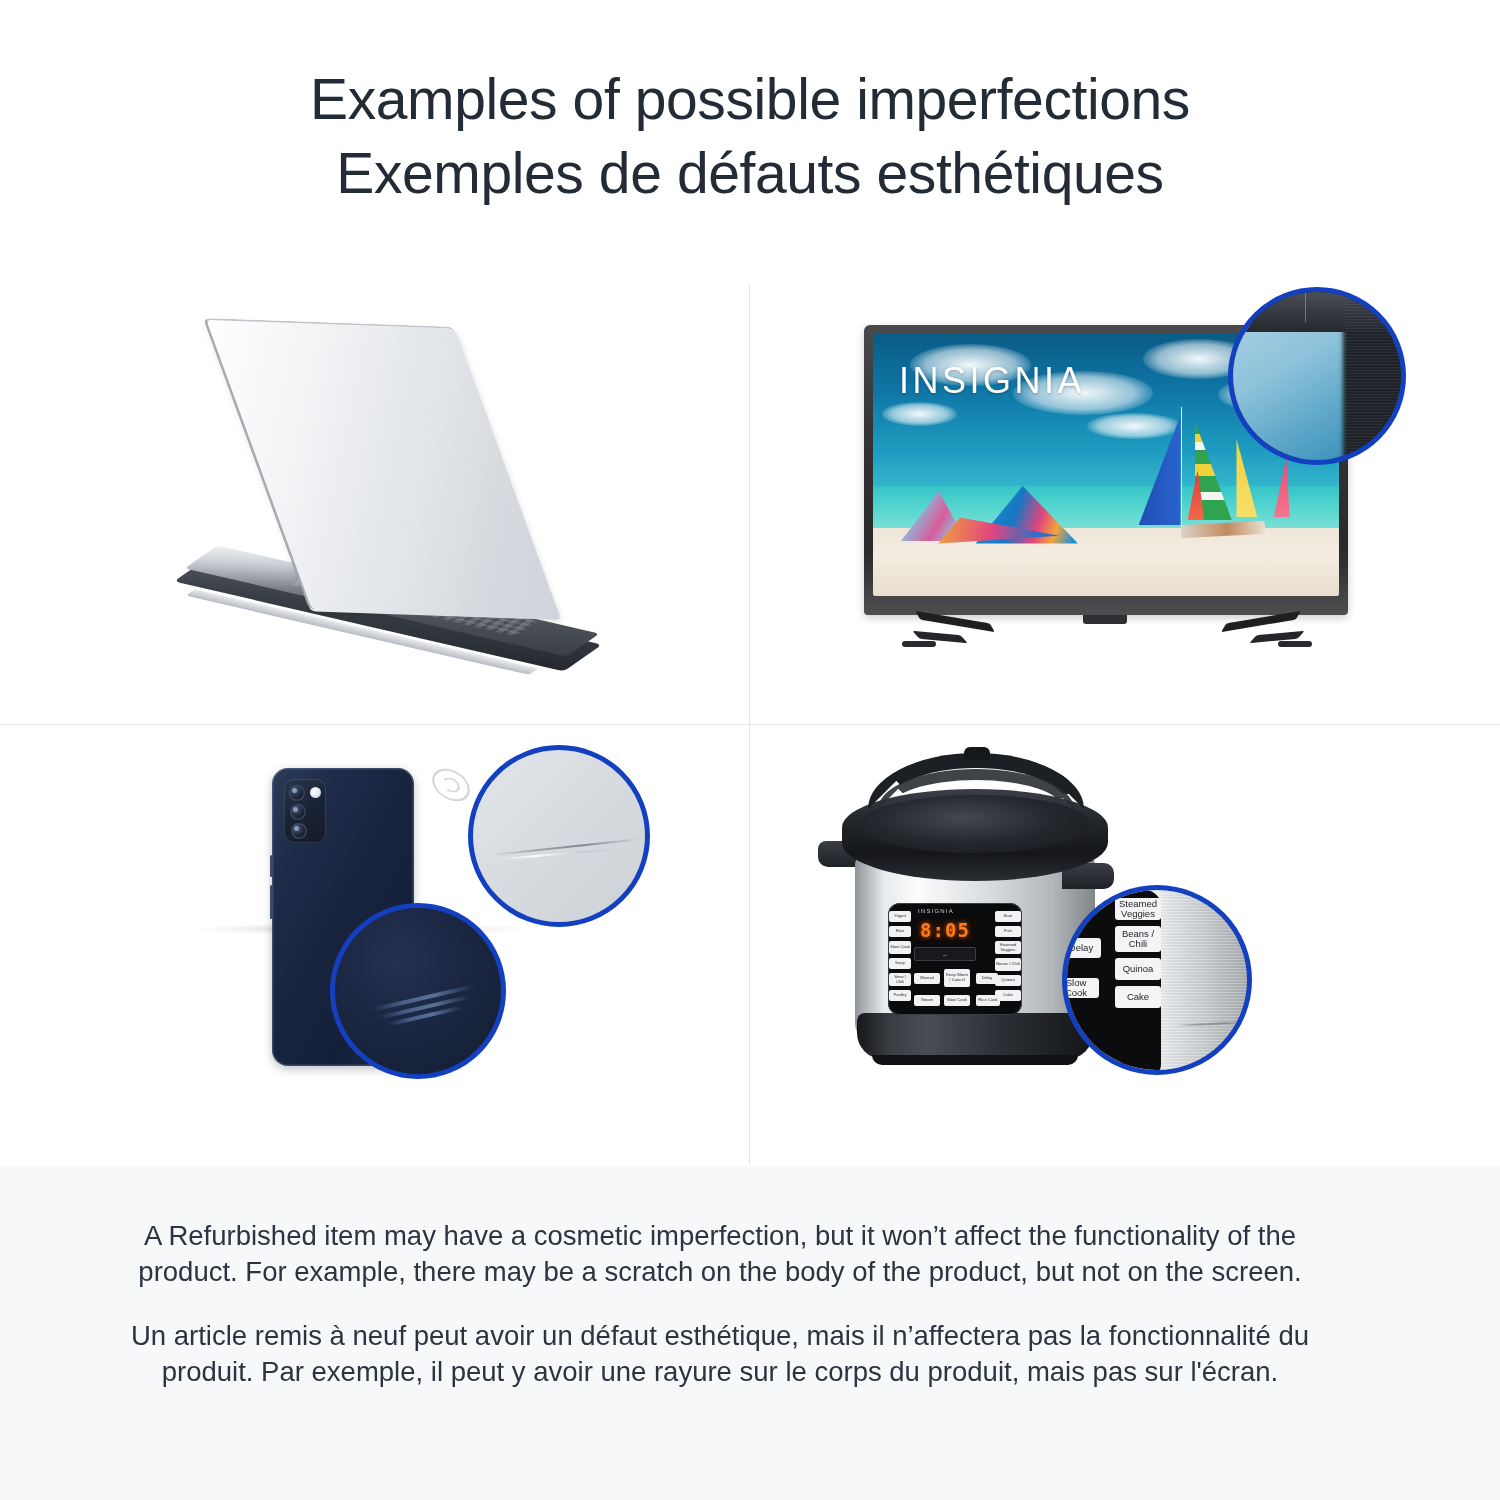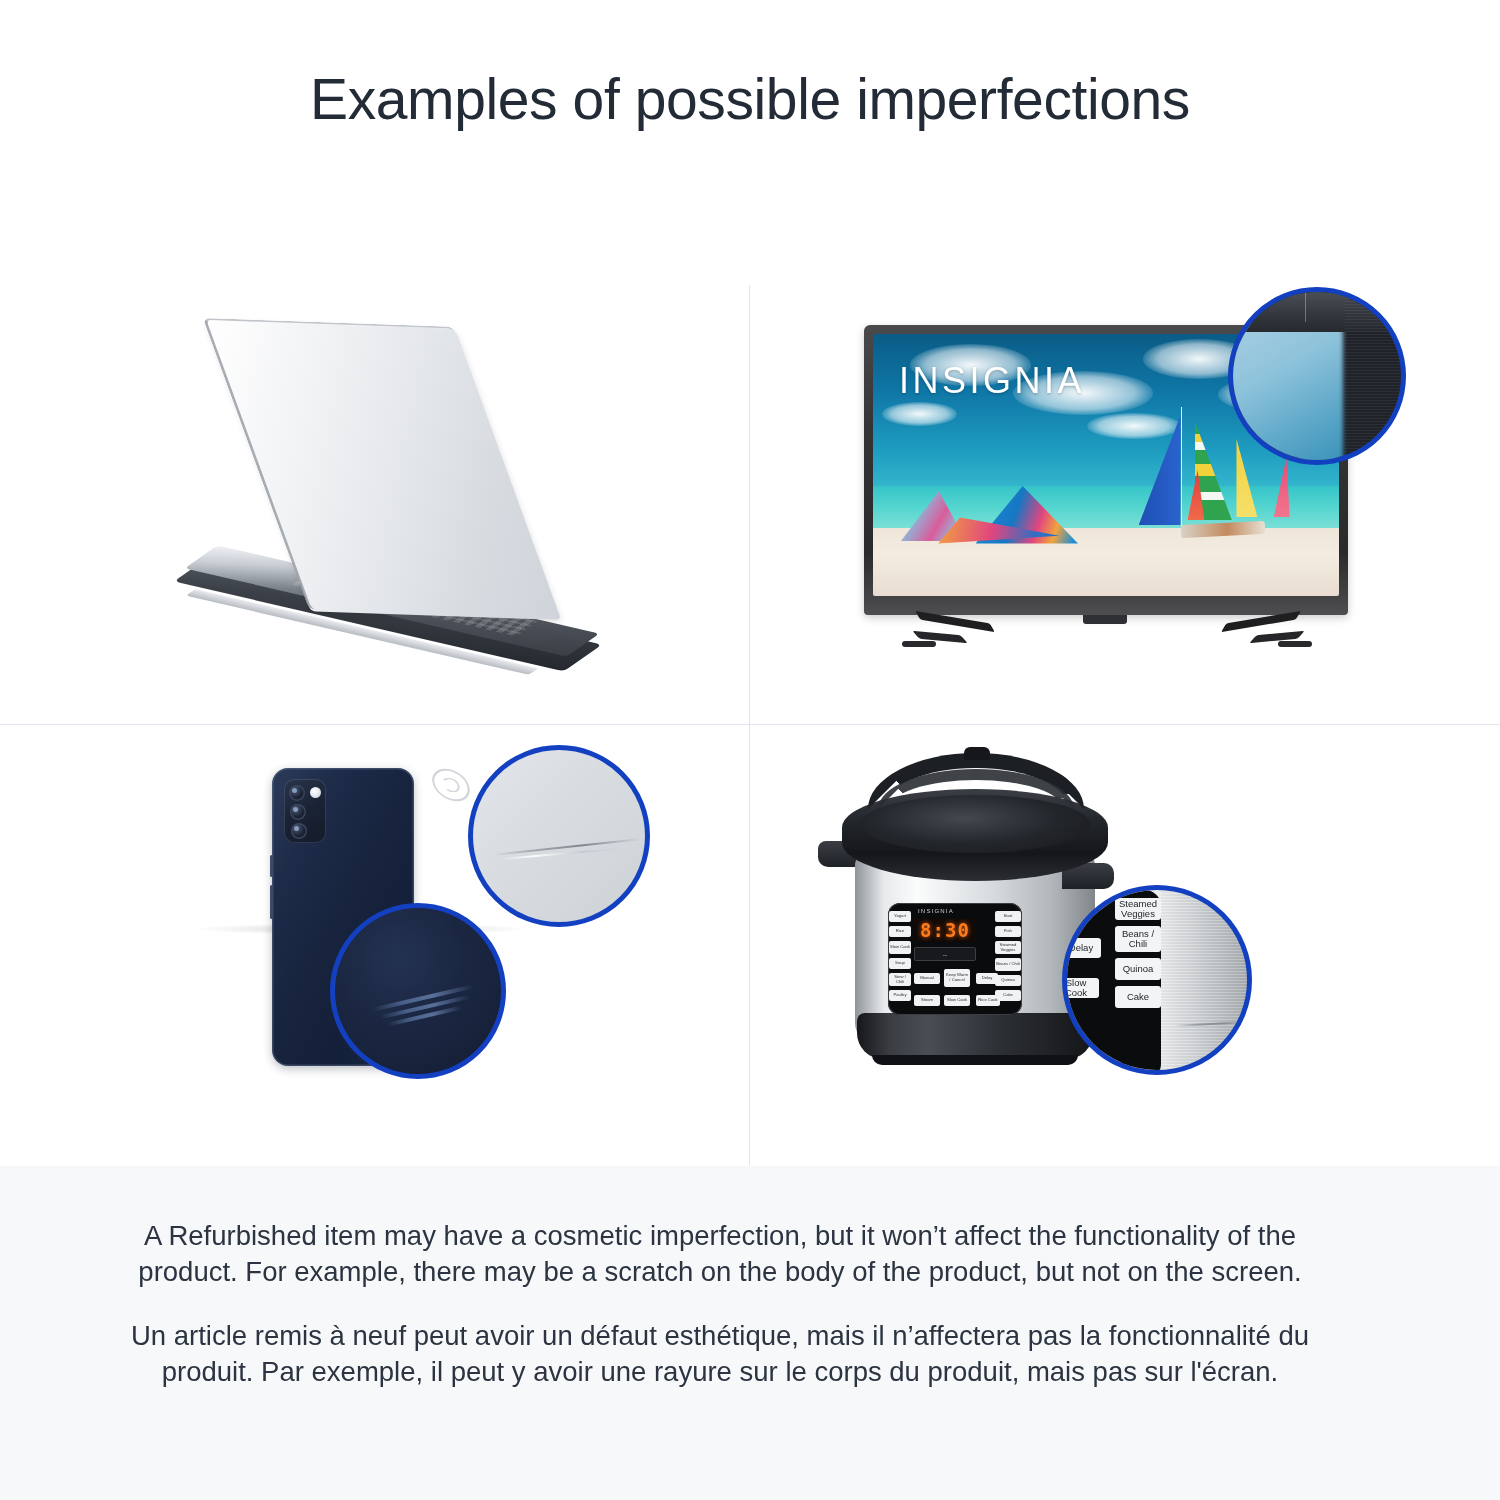--- a/index.html
+++ b/index.html
@@ -498,20 +498,21 @@
     font-weight: 400;
   }
 </style>
 </head>
 <body>
 
 <div class="page">
 
   <div class="heading">
     <div class="line">Examples of possible imperfections</div>
+    <div class="line">Exemples de défauts esthétiques</div>
   </div>
 
   <div class="grid">
 
     <div class="v-div"></div>
     <div class="h-div"></div>
 
     <div class="cell tl">
       <div class="laptop-wrap">
         <div class="base"></div>
@@ -632,21 +633,21 @@
         <div class="cooker-feet"></div>
 
         <div class="cooker-lid"></div>
         <div class="cooker-lid-top"></div>
         <div class="cooker-handle"></div>
         <div class="cooker-handle2"></div>
         <div class="cooker-knob"></div>
 
         <div class="panel">
           <div class="panel-brand">INSIGNIA</div>
-          <div class="panel-display">8:30</div>
+          <div class="panel-display">8:05</div>
 
           <div class="panel-col-left">
             <div class="panel-btn" style="position:relative;height:11px;margin-bottom:4px;">Yogurt</div>
             <div class="panel-btn" style="position:relative;height:11px;margin-bottom:4px;">Rice</div>
             <div class="panel-btn" style="position:relative;height:13px;margin-bottom:4px;">Slow Cook</div>
             <div class="panel-btn" style="position:relative;height:11px;margin-bottom:4px;">Soup</div>
             <div class="panel-btn" style="position:relative;height:13px;margin-bottom:4px;">Stew / Chili</div>
             <div class="panel-btn" style="position:relative;height:11px;">Poultry</div>
           </div>
 

